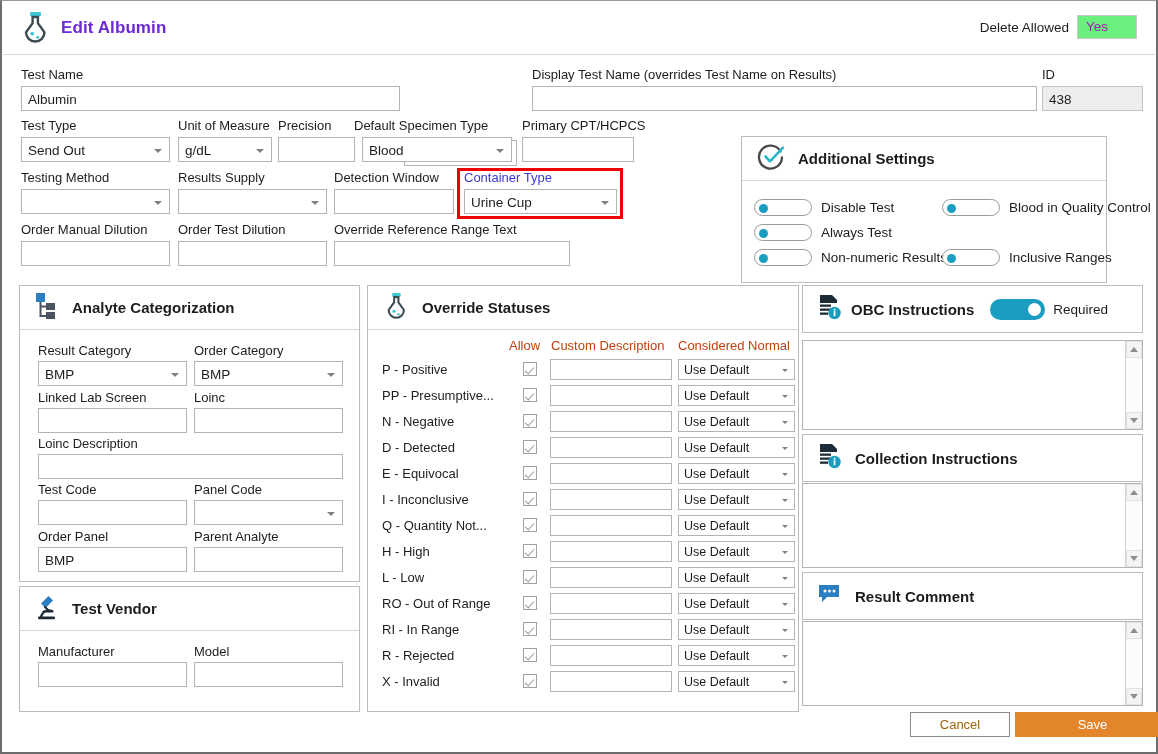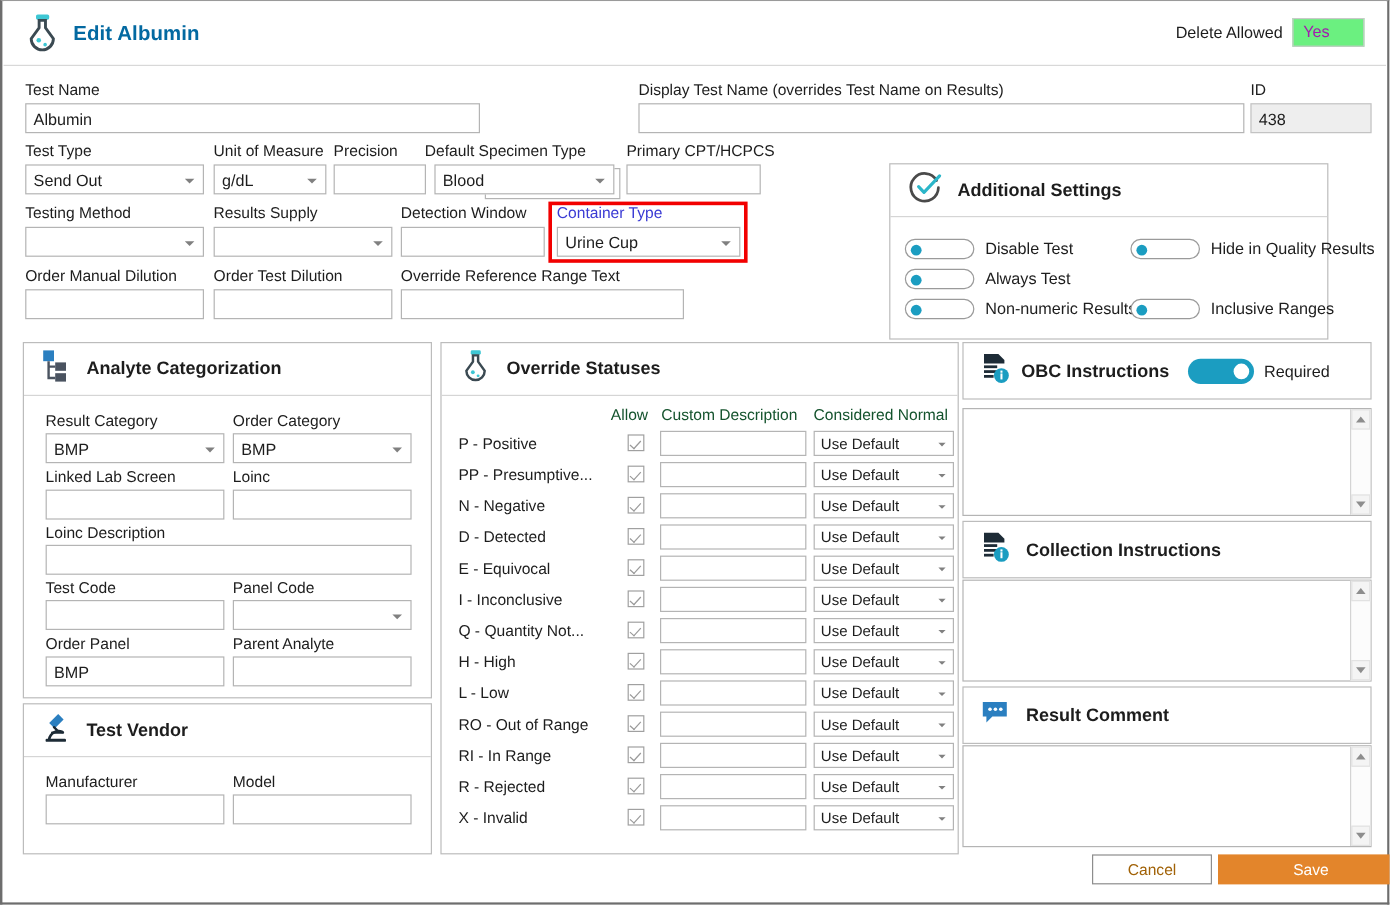--- a/index.html
+++ b/index.html
@@ -20,21 +20,21 @@
 
   
   .titlebar {
     position: absolute; left: 1px; top: 0; right: 1px; height: 54px;
     background: #fff;
     border-bottom: 1px solid #d8d8d8;
     display: flex; align-items: center;
   }
   .title-icon { margin-left: 14px; width: 36px; height: 38px; }
   .title-text {
-    font-size: 17px; font-weight: bold; color: #0369a1;
+    font-size: 17px; font-weight: bold; color: #6d28d9;
     margin-left: 8px; letter-spacing: .1px;
   }
   .delete-allowed {
     position: absolute; right: 18px; top: 14px;
     display: flex; align-items: center; gap: 8px;
   }
   .delete-allowed .lbl { font-size: 13.5px; color: #1d1d1d; }
   .delete-allowed .val {
     background: #6bf080; color: #a21caf; font-size: 13.5px;
     padding: 3px 10px 4px 8px; min-width: 60px;
@@ -106,21 +106,21 @@
     vertical-align: middle;
   }
   .toggle-on:before {
     content: ""; position: absolute; right: 4px; top: 4px;
     width: 13px; height: 13px; border-radius: 50%; background: #fff;
   }
   .setting-row { display: flex; align-items: center; gap: 9px; }
   .setting-row .t { font-size: 13.5px; color: #1d1d1d; white-space: nowrap; }
 
   
-  .ov-head { position: absolute; font-size: 13px; color: #14532d; white-space: nowrap; }
+  .ov-head { position: absolute; font-size: 13px; color: #c2410c; white-space: nowrap; }
   .ov-row { position: absolute; left: 0; right: 0; height: 26px; }
   .ov-name {
     position: absolute; left: 14px; top: 4px;
     font-size: 13px; color: #1d1d1d; white-space: nowrap;
   }
   .cbx {
     position: absolute; left: 155px; top: 4px;
     width: 14px; height: 14px; border: 1px solid #a0a0a0; background: #fff;
     cursor: pointer;
   }
@@ -280,21 +280,21 @@
       </span>
       <span class="panel-title">Additional Settings</span>
     </div>
     <div class="panel-body" style="height:102px;">
       <div class="setting-row" style="position:absolute; left:12px; top:18px;">
         <span class="toggle-off"></span>
         <span class="t">Disable Test</span>
       </div>
       <div class="setting-row" style="position:absolute; left:200px; top:18px;">
         <span class="toggle-off"></span>
-        <span class="t">Hide in Quality Results</span>
+        <span class="t">Blood in Quality Control</span>
       </div>
       <div class="setting-row" style="position:absolute; left:12px; top:43px;">
         <span class="toggle-off"></span>
         <span class="t">Always Test</span>
       </div>
       <div class="setting-row" style="position:absolute; left:12px; top:68px;">
         <span class="toggle-off"></span>
         <span class="t">Non-numeric Results</span>
       </div>
       <div class="setting-row" style="position:absolute; left:200px; top:68px;">

